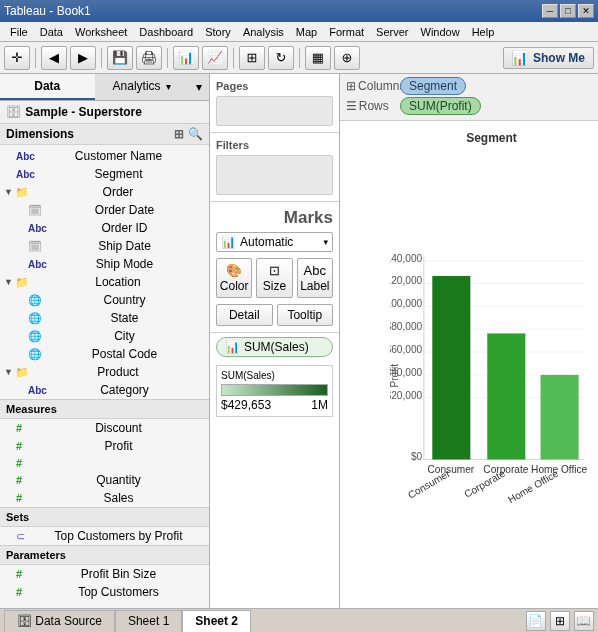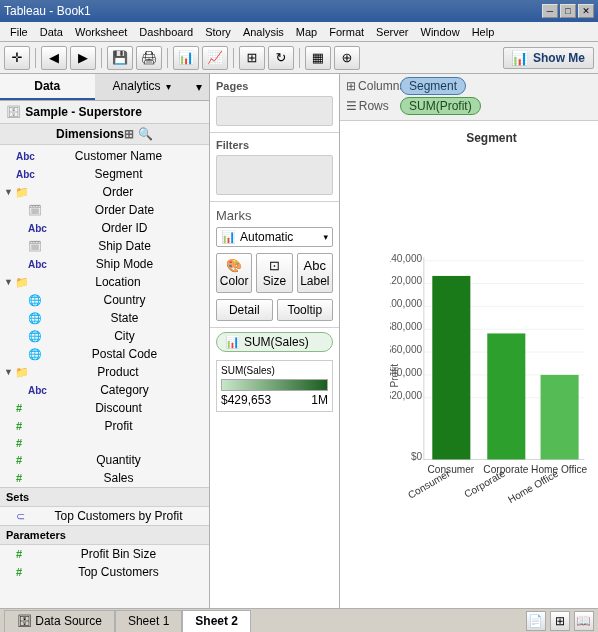--- a/index.html
+++ b/index.html
@@ -120,21 +120,21 @@
       padding: 4px 6px;
       background: #f0f0f0;
       border-bottom: 1px solid #ccc;
       gap: 4px;
     }
 
     
     .section-header {
       display: flex;
       align-items: center;
-      justify-content: center;
+      justify-content: space-between;
       padding: 3px 6px;
       background: #e8e8e8;
       border-bottom: 1px solid #d0d0d0;
       font-weight: bold;
       font-size: 11px;
     }
     .section-header-icons { display: flex; gap: 4px; color: #666; }
 
     .dim-list {
       overflow-y: auto;
@@ -189,21 +189,21 @@
       margin-bottom: 4px;
     }
     .shelf-drop-area {
       min-height: 30px;
       background: #e8e8e8;
       border: 1px solid #ccc;
       border-radius: 2px;
     }
 
     .marks-section { padding: 6px; border-bottom: 1px solid #d0d0d0; }
-    .marks-title { font-size: 13px; font-weight: normal; color: #555; margin-bottom: 4px; }
+    .marks-title { font-size: 17px; font-weight: bold; color: #555; margin-bottom: 4px; text-align: right; }
     .marks-dropdown {
       display: flex;
       align-items: center;
       background: white;
       border: 1px solid #aaa;
       border-radius: 2px;
       padding: 2px 4px;
       margin-bottom: 6px;
       cursor: pointer;
       font-size: 11px;
@@ -532,20 +532,21 @@
         <span class="icon folder-icon">📁</span>
         <span class="label">Product</span>
       </div>
       <div class="tree-item">
         <span class="indent"></span>
         <span class="indent"></span>
         <span class="icon abc">Abc</span>
         <span class="label">Category</span>
       </div>
 
+      <div class="section-label">Measures</div>
       <div class="tree-item">
         <span class="indent"></span>
         <span class="icon hash">#</span>
         <span class="label">Discount</span>
       </div>
       <div class="tree-item">
         <span class="indent"></span>
         <span class="icon hash">#</span>
         <span class="label">Profit</span>
       </div>

